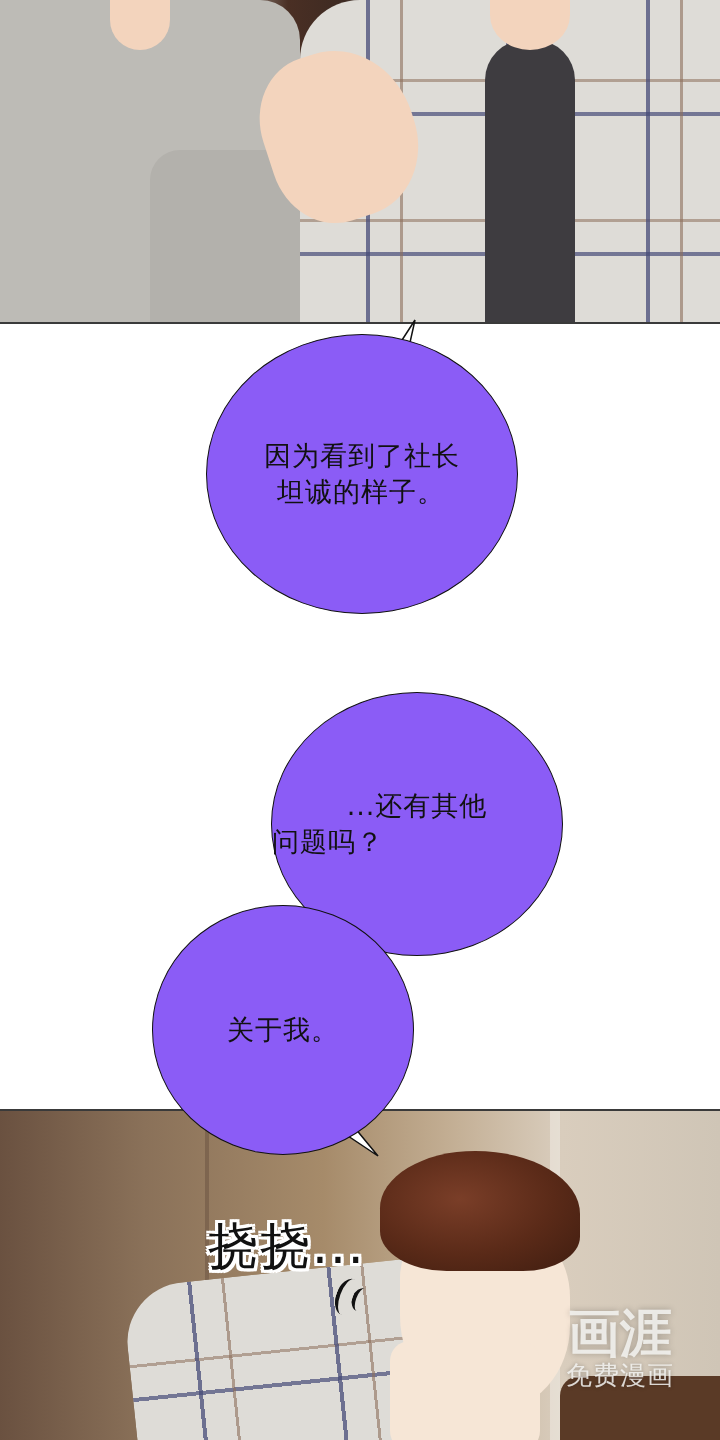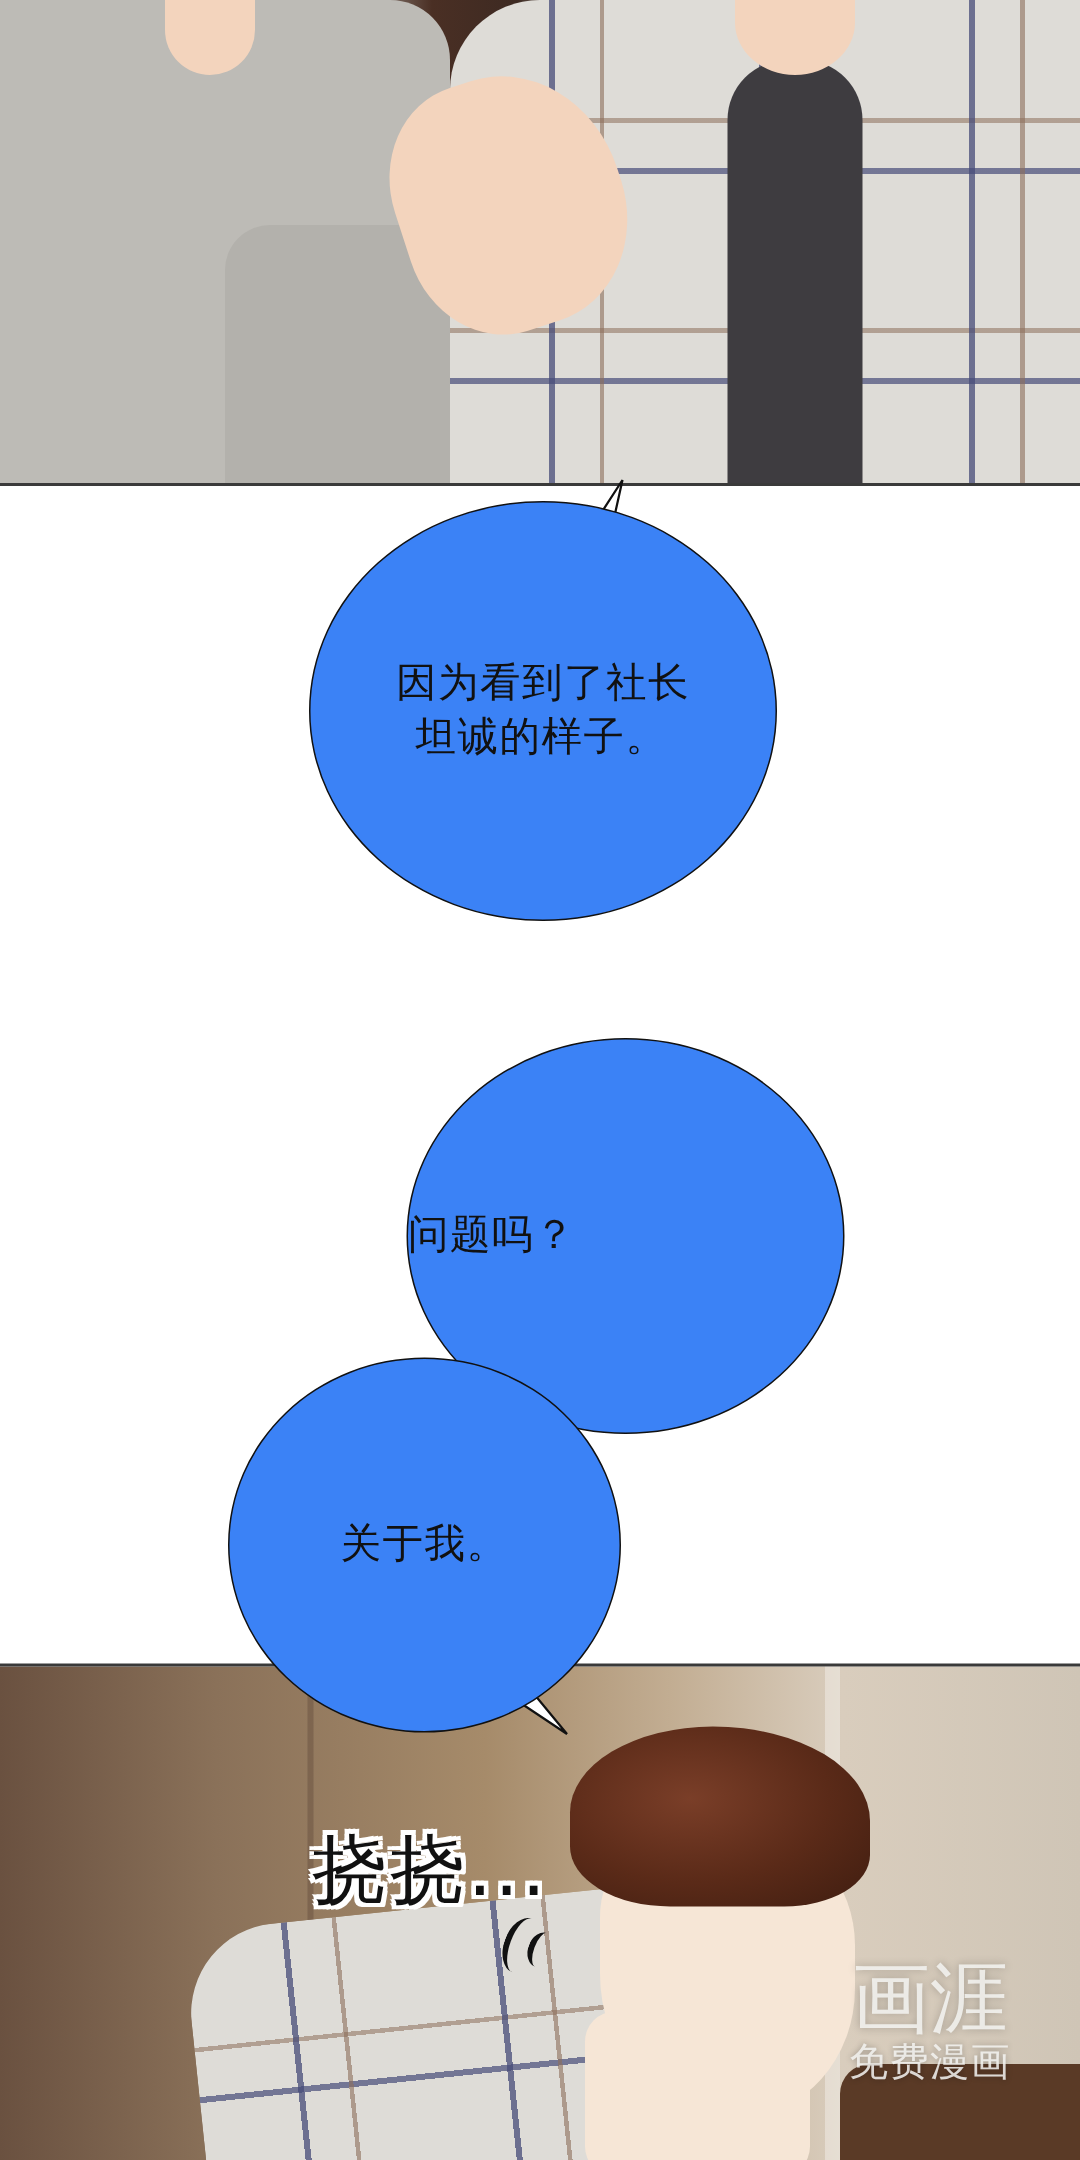--- a/index.html
+++ b/index.html
@@ -9,27 +9,27 @@
   .panel-bottom { top: 1109px; height: 331px; border-top: 2px solid #3a3a3a; background: linear-gradient(90deg, #6a5140 0%, #8a7159 20%, #a68b6a 45%, #c2ad92 62%, #d9cdbd 78%, #cfc5b6 100%); }
   .plaid { position: absolute; background-image:
       repeating-linear-gradient(90deg, transparent 0 66px, rgba(70,75,120,0.75) 66px 70px, transparent 70px 100px, rgba(140,110,90,0.6) 100px 103px, transparent 103px 140px),
       repeating-linear-gradient(0deg, transparent 0 66px, rgba(70,75,120,0.7) 66px 70px, transparent 70px 100px, rgba(140,110,90,0.55) 100px 103px, transparent 103px 140px);
     background-color: #dedcd7; }
   .sweater { position: absolute; background: #bdbbb6; }
   .skin { position: absolute; background: #f3d4bd; border-radius: 40% 50% 45% 40%; }
   .tshirt { position: absolute; background: #3e3c40; }
   .hair { position: absolute; background: radial-gradient(ellipse at 40% 40%, #7a3e28 0%, #5a2a18 55%, #3f1d10 100%); border-radius: 50% 55% 30% 35%; }
   .face { position: absolute; background: #f6e6d6; border-radius: 30% 40% 45% 50%; }
-  .bubble { position: absolute; background: #3b82f6; border: 1.5px solid #111; border-radius: 50%; display: flex; align-items: center; justify-content: center; flex-direction: column; box-sizing: border-box; }
+  .bubble { position: absolute; background: #8b5cf6; border: 1.5px solid #111; border-radius: 50%; display: flex; align-items: center; justify-content: center; flex-direction: column; box-sizing: border-box; }
   .bubble-text { font-size: 27px; color: #111; line-height: 36px; text-align: left; font-weight: 500; letter-spacing: 1px; }
   .tail { position: absolute; }
   .sfx { position: absolute; left: 208px; top: 1213px; font-size: 50px; font-weight: 400; color: #111; letter-spacing: 2px;
     text-shadow: -3px -3px 0 #fff, 3px -3px 0 #fff, -3px 3px 0 #fff, 3px 3px 0 #fff, 0 3px 0 #fff, 0 -3px 0 #fff, 3px 0 0 #fff, -3px 0 0 #fff; font-family: "DejaVu Sans", sans-serif; }
   .watermark { position: absolute; left: 566px; top: 1305px; text-align: center; color: rgba(245,245,242,0.85); }
-  .wm-main { font-size: 52px; font-weight: 400; letter-spacing: 0px; line-height: 56px; text-shadow: 0 0 6px rgba(0,0,0,0.25); }
+  .wm-main { font-size: 52px; font-weight: 700; letter-spacing: 0px; line-height: 56px; text-shadow: 0 0 6px rgba(0,0,0,0.25); }
   .wm-sub { font-size: 26px; letter-spacing: 1px; line-height: 28px; text-shadow: 0 0 4px rgba(0,0,0,0.3); }
   .motion { position: absolute; border-left: 4px solid #111; border-radius: 50% 0 0 50%; }
 </style>
 </head>
 <body>
 
 <div class="panel panel-top">
   <div class="sweater" style="left:0;top:0;width:300px;height:322px;border-radius:0 40px 0 0;"></div>
   <div class="skin" style="left:110px;top:-10px;width:60px;height:60px;border-radius:0 0 50% 50%;"></div>
   <div class="sweater" style="left:150px;top:150px;width:160px;height:172px;background:#b3b1ac;border-radius:30px 0 0 0;"></div>
@@ -42,20 +42,21 @@
 <svg class="tail" style="left:385px;top:318px;" width="40" height="40">
   <polygon points="8,36 30,2 22,38" fill="#fff" stroke="#111" stroke-width="1.5"></polygon>
   <rect x="6" y="32" width="22" height="10" fill="#fff"></rect>
 </svg>
 <div class="bubble" style="left:206px;top:334px;width:312px;height:280px;">
   <div class="bubble-text">因为看到了社长</div>
   <div class="bubble-text" style="align-self:flex-start;margin-left:70px;">坦诚的样子。</div>
 </div>
 
 <div class="bubble" style="left:271px;top:692px;width:292px;height:264px;">
+  <div class="bubble-text">...还有其他</div>
   <div class="bubble-text" style="align-self:flex-start;">问题吗？</div>
 </div>
 
 <div class="panel panel-bottom">
   <div style="position:absolute;left:205px;top:0;width:4px;height:331px;background:rgba(60,40,30,0.25);"></div>
   <div style="position:absolute;left:550px;top:0;width:10px;height:331px;background:rgba(255,255,255,0.35);"></div>
   <div class="plaid" style="left:130px;top:160px;width:330px;height:180px;border-radius:60px 40px 0 0;transform:rotate(-6deg);"></div>
   <div class="face" style="left:400px;top:110px;width:170px;height:190px;"></div>
   <div class="face" style="left:390px;top:230px;width:150px;height:110px;border-radius:20px;"></div>
   <div class="hair" style="left:380px;top:40px;width:200px;height:120px;"></div>

